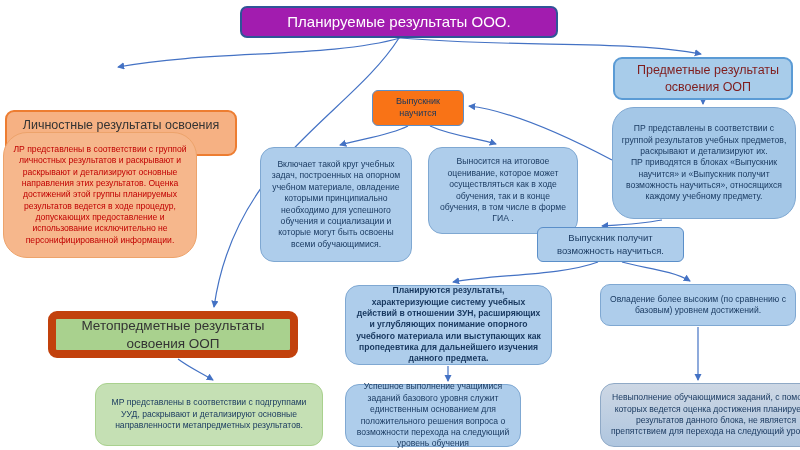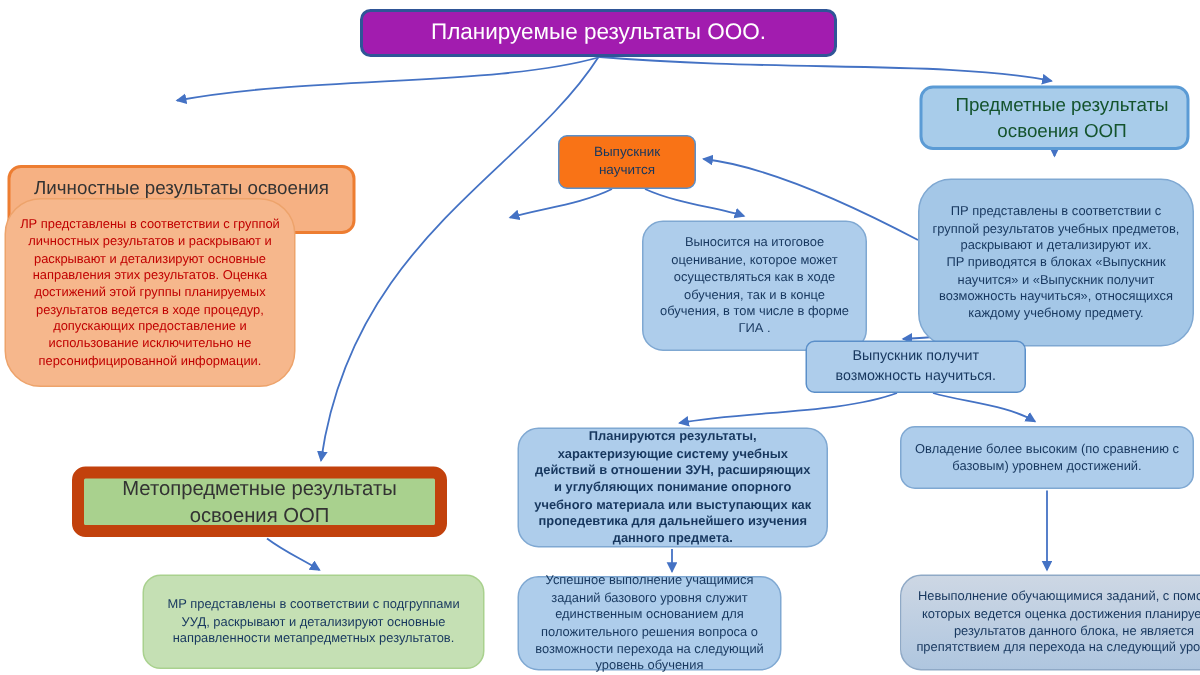--- a/index.html
+++ b/index.html
@@ -14,35 +14,35 @@
     line-height:1.32;
   }
   .title-box{
     background:#a21caf;border:2px solid #2F5597;border-radius:7px;
     color:#ffffff;font-size:15px;padding:2px 10px;
   }
   .hdr{
     font-size:12.5px;color:#333333;font-weight:400;border-radius:9px;padding:3px 8px;
   }
   .hdr-orange{background:#F6B183;border:2px solid #ED7D31;}
-  .hdr-blue{background:#A8CCEA;border:2px solid #5B9BD5;color:#14532d;padding-left:18px;}
+  .hdr-blue{background:#A8CCEA;border:2px solid #5B9BD5;color:#7f1d1d;padding-left:18px;}
   .hdr-green{background:#A9D18E;border:8px solid #c2410c;font-size:13.5px;}
   .desc{
     font-size:8.6px;color:#17375E;border-radius:18px;padding:6px 8px;
   }
   .desc-orange{background:#F6B78C;border:1px solid #EDA36B;color:#C00000;border-radius:24px;}
   .desc-blue{background:#AECDEB;border:1px solid #7FA8D2;}
   .desc-blue-deep{background:#A4C7E7;border:1px solid #7FA8D2;border-radius:22px;}
   .desc-grey{background:linear-gradient(180deg,#CDD7E4 0%,#AFC6DF 100%);border:1px solid #8FA9C6;}
   .desc-green{background:#C5E0B4;border:1px solid #A9D18E;border-radius:12px;}
   .small-blue{
     background:#f97316;border:1.5px solid #5B8FC9;border-radius:6px;
     font-size:9px;color:#17375E;padding:2px 6px;
   }
-  .preline{white-space:pre-line;margin-top:12px;}
+  .preline{white-space:pre-line;}
 </style>
 </head>
 <body>
 
 <div id="canvas">
 
   <svg id="connectors" viewBox="0 0 800 450">
     <defs>
       <marker id="arw" markerWidth="7" markerHeight="7" viewBox="0 0 7 7" refX="5.2" refY="3" orient="auto">
         <path d="M0,0 L6,3 L0,6 Z" fill="#4472C4"></path>
@@ -72,20 +72,21 @@
 
   <div class="node desc desc-orange" style="left:3px;top:132px;width:194px;height:126px;">ЛР представлены в соответствии с группой личностных результатов и раскрывают и раскрывают и детализируют основные направления этих результатов. Оценка достижений этой группы планируемых результатов ведется в ходе процедур, допускающих предоставление и использование исключительно не персонифицированной информации.</div>
 
   <div class="node hdr hdr-blue" style="left:613px;top:57px;width:180px;height:43px;">Предметные результаты освоения ООП</div>
 
   <div class="node desc desc-blue-deep preline" style="left:612px;top:107px;width:184px;height:112px;">ПР представлены в соответствии с группой результатов учебных предметов, раскрывают и детализируют их.
 ПР приводятся в блоках «Выпускник научится» и «Выпускник получит возможность научиться», относящихся каждому учебному предмету.</div>
 
   <div class="node small-blue" style="left:372px;top:90px;width:92px;height:36px;">Выпускник научится</div>
 
+  <div class="node desc desc-blue" style="left:260px;top:147px;width:152px;height:115px;border-radius:14px;">Включает такой круг учебных задач, построенных на опорном учебном материале, овладение которыми принципиально необходимо для успешного обучения и социализации и которые могут быть освоены всеми обучающимися.</div>
 
   <div class="node desc desc-blue" style="left:428px;top:147px;width:150px;height:87px;border-radius:14px;">Выносится на итоговое оценивание, которое может осуществляться как в ходе обучения, так и в конце обучения, в том числе в форме ГИА .</div>
 
   <div class="node small-blue" style="left:537px;top:227px;width:147px;height:35px;font-size:9.5px;background:#AECDEB;">Выпускник получит возможность научиться.</div>
 
   <div class="node desc desc-blue" style="left:345px;top:285px;width:207px;height:80px;border-radius:14px;font-weight:bold;">Планируются результаты, характеризующие систему учебных действий в отношении ЗУН, расширяющих и углубляющих понимание опорного учебного материала или выступающих как пропедевтика для дальнейшего изучения данного предмета.</div>
 
   <div class="node desc desc-blue" style="left:600px;top:284px;width:196px;height:42px;border-radius:10px;">Овладение более высоким (по сравнению с базовым) уровнем достижений.</div>
 
   <div class="node desc desc-blue" style="left:345px;top:384px;width:176px;height:63px;border-radius:14px;">Успешное выполнение учащимися заданий базового уровня служит единственным основанием для положительного решения вопроса о возможности перехода на следующий уровень обучения</div>

